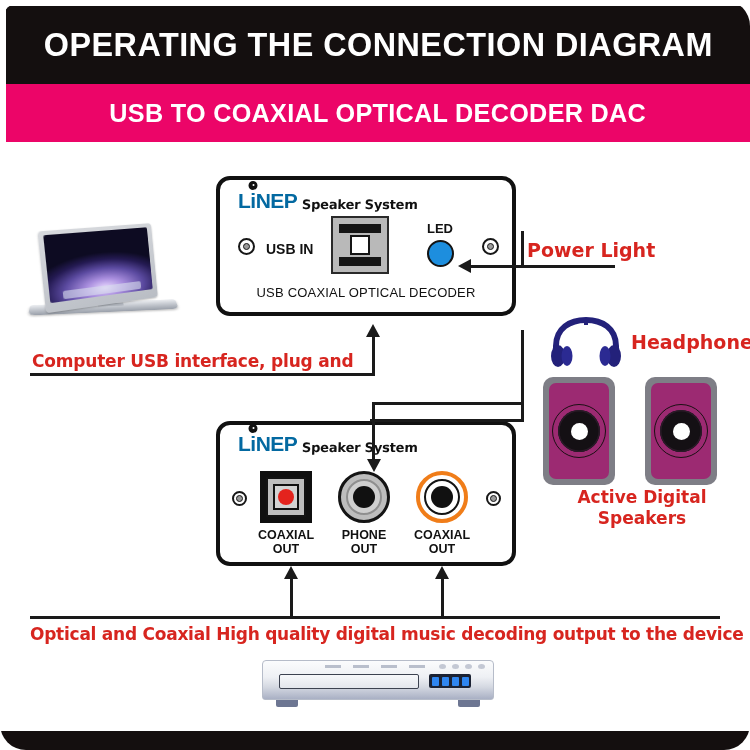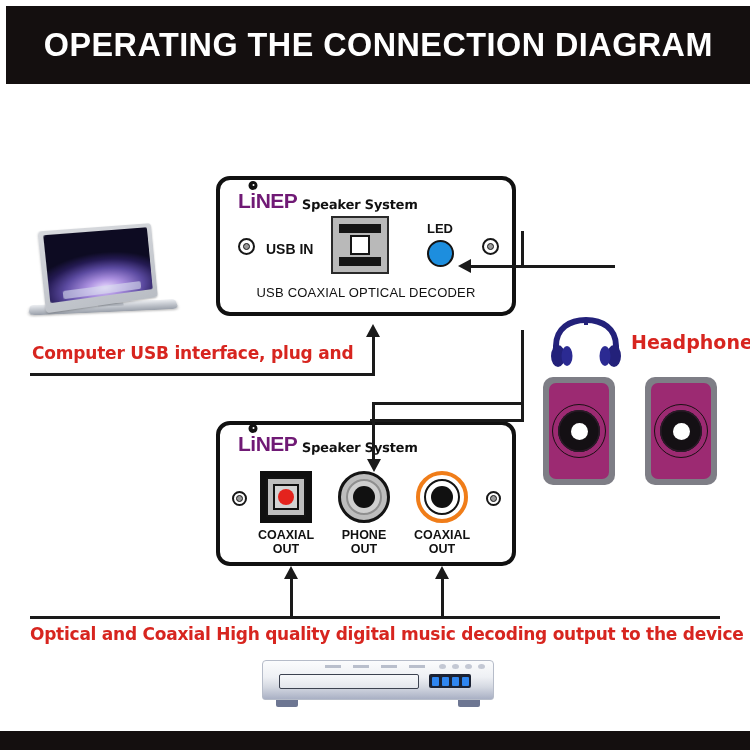--- a/index.html
+++ b/index.html
@@ -2,21 +2,21 @@
 <html><head>
 <meta charset="utf-8">
 <style>
   html,body{margin:0;padding:0;}
   body{
     width:750px;height:750px;
     background:#ffffff;
     font-family:"Liberation Sans", sans-serif;
     overflow:hidden;
   }
-  .stage{position:relative;width:750px;height:750px;background:#ffffff;overflow:hidden;}
+  .stage{position:relative;width:750px;height:750px;background:#ffffff;overflow:hidden;border-radius:26px;}
 
   
   .band-black{
     position:absolute;left:6px;top:6px;width:744px;height:78px;
     background:#140f0f;
     display:flex;align-items:center;justify-content:center;
   }
   .band-black .ttl{
     color:#ffffff;font-weight:bold;font-size:33px;letter-spacing:.5px;
     font-family:"Liberation Sans", sans-serif;
@@ -45,21 +45,21 @@
     box-sizing:border-box;
   }
   #unit-top{left:216px;top:176px;width:300px;height:140px;}
   #unit-bottom{left:216px;top:421px;width:300px;height:145px;}
 
   .logo{
     position:absolute;display:flex;align-items:flex-end;gap:5px;
     white-space:nowrap;
   }
   .logo .brand{
-    font-weight:bold;font-size:21px;color:#701a75;letter-spacing:-0.5px;
+    font-weight:bold;font-size:21px;color:#0369a1;letter-spacing:-0.5px;
     font-family:"Liberation Sans", sans-serif;line-height:1;
   }
   .logo .brand .dotwrap{position:relative;display:inline-block;}
   .logo .brand .lens{
     position:absolute;left:50%;top:-9px;transform:translateX(-50%);
     width:9px;height:9px;border-radius:50%;
     background:#111;border:2px solid #111;box-sizing:border-box;
   }
   .logo .brand .lens:after{
     content:"";position:absolute;left:1.5px;top:1px;width:2px;height:2px;
@@ -164,21 +164,21 @@
     position:absolute;width:0;height:0;
     border-top:7px solid transparent;border-bottom:7px solid transparent;
     border-right:13px solid #1a1a1a;
   }
 
   
   .note-red{
     position:absolute;color:#d7251f;font-weight:bold;
     font-family:"DejaVu Sans", sans-serif;
   }
-  #note-usb{left:32px;top:343px;width:330px;font-size:17px;line-height:21px;letter-spacing:-.2px;}
+  #note-usb{left:32px;top:351px;width:330px;font-size:17px;line-height:21px;letter-spacing:-.2px;}
   #note-power{left:527px;top:239px;font-size:19px;white-space:nowrap;}
   #note-headphone{left:631px;top:331px;font-size:19px;white-space:nowrap;}
   #note-speakers{left:562px;top:487px;width:160px;text-align:center;
     font-size:17px;line-height:21px;}
   #note-bottom{left:30px;top:624px;font-size:17px;white-space:nowrap;letter-spacing:-.25px;}
 
   
   #laptop{left:28px;top:225px;width:152px;height:100px;}
   .lt-lid{
     position:absolute;left:14px;top:2px;width:118px;height:78px;
@@ -267,20 +267,23 @@
   }
 </style>
 </head>
 <body>
 
 <div class="stage">
 
   <div class="band-black">
     <div class="ttl">OPERATING THE CONNECTION DIAGRAM</div>
   </div>
+  <div class="band-pink">
+    <div class="sub">USB TO COAXIAL OPTICAL DECODER DAC</div>
+  </div>
   <div class="band-foot"></div>
 
   <div class="abs" id="laptop">
     <div class="lt-base">
       <div class="lt-pad"></div>
     </div>
     <div class="lt-lid">
       <div class="lt-screen">
         <div class="lt-dock"></div>
       </div>
@@ -374,22 +377,27 @@
   <div class="ln v" style="left:290px;top:578px;height:40px;"></div>
   <div class="arrow-up" style="left:284px;top:566px;"></div>
 
   <div class="ln v" style="left:441px;top:578px;height:40px;"></div>
   <div class="arrow-up" style="left:435px;top:566px;"></div>
 
   <div class="note-red" id="note-usb">
     <span>Computer USB interface, plug and</span><br>
   </div>
 
+  <div class="note-red" id="note-power">Power Light</div>
   <div class="note-red" id="note-headphone">Headphone</div>
 
+  <div class="note-red" id="note-speakers">
+    <span>Active Digital</span><br>
+    <span>Speakers</span>
+  </div>
 
   <div class="note-red" id="note-bottom">Optical and Coaxial High quality digital music decoding output to the device</div>
 
   <div class="abs" id="headphone">
     <svg width="80" height="52" viewBox="0 0 80 52">
       <path d="M10 42 V30 C10 12 24 4 40 4 C56 4 70 12 70 30 V42" fill="none" stroke="#23217a" stroke-width="6" stroke-linecap="round"></path>
       <rect x="38" y="2" width="4" height="7" fill="#23217a"></rect>
       <ellipse cx="12" cy="40" rx="7" ry="11" fill="#23217a"></ellipse>
       <ellipse cx="21" cy="40" rx="5.5" ry="10" fill="#2b2a92"></ellipse>
       <ellipse cx="68" cy="40" rx="7" ry="11" fill="#23217a"></ellipse>

